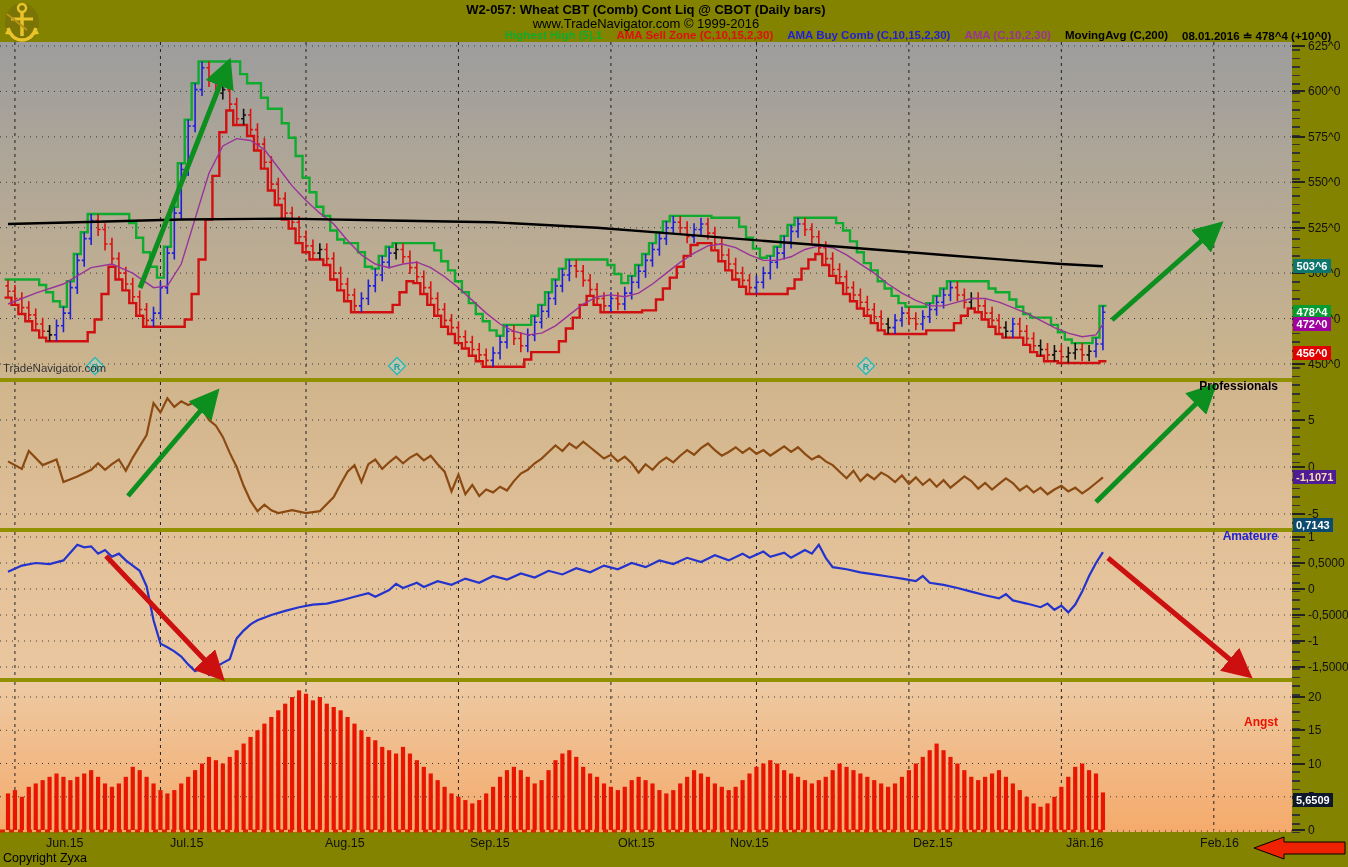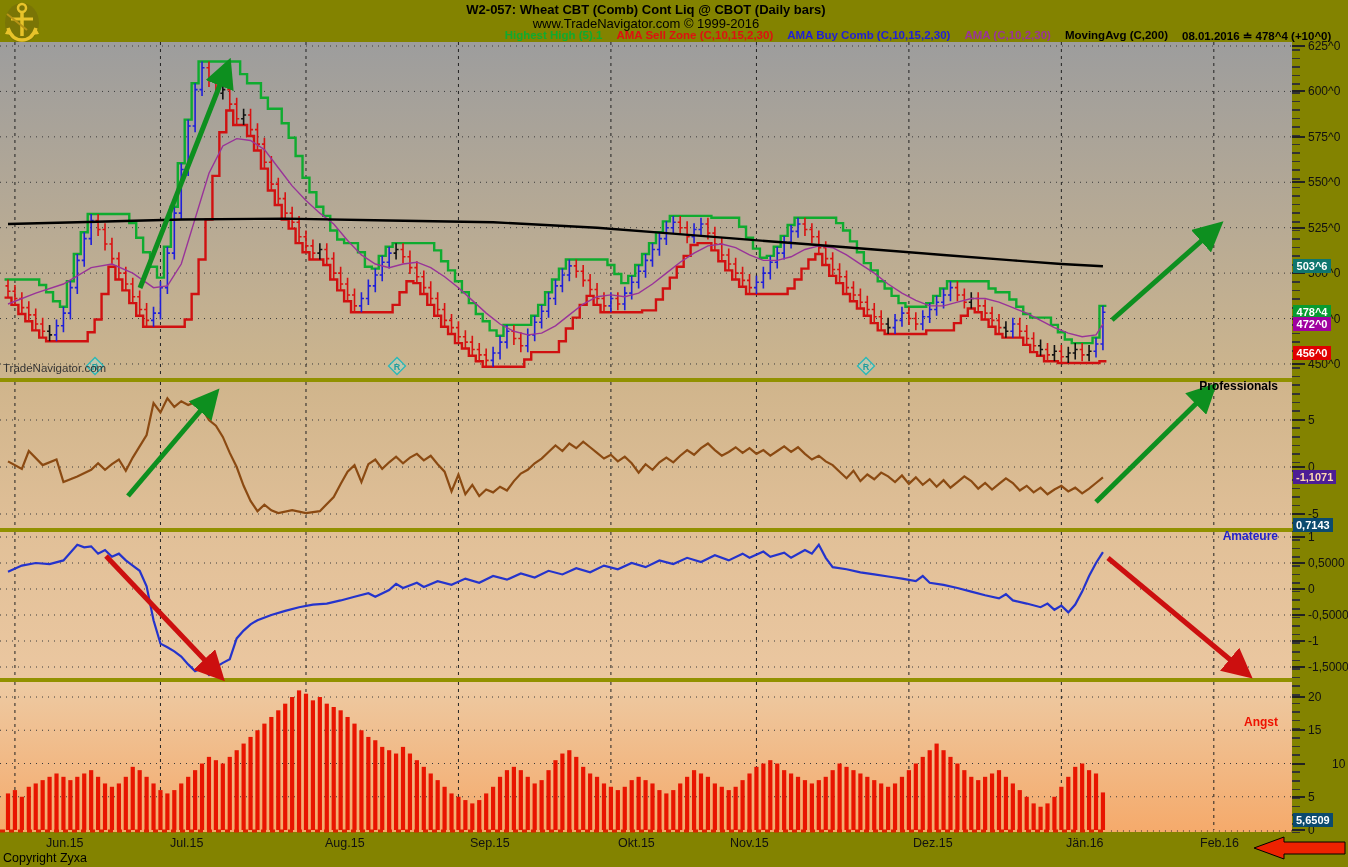--- a/index.html
+++ b/index.html
@@ -367,26 +367,26 @@
       <div class="ylab" style="top: 641px;">-1</div>
       <div class="majtick" style="top: 666px;"></div>
       <div class="ylab" style="top: 667px;">-1,5000</div>
       <div class="badge" style="top: 525px; background: #0c4a6e; color: rgb(255, 255, 255);">0,7143</div>
       <div class="plabel" style="left: 1100px; width: 178px; top: 529px; color: rgb(34, 34, 204);">Amateure</div>
       <div class="majtick" style="top: 696.02px;"></div>
       <div class="ylab" style="top: 697.02px;">20</div>
       <div class="majtick" style="top: 729.265px;"></div>
       <div class="ylab" style="top: 730.265px;">15</div>
       <div class="majtick" style="top: 762.51px;"></div>
-      <div class="ylab" style="top: 763.51px; margin-left: 24px;">10</div>
+      <div class="ylab" style="top: 763.51px;">10</div>
       <div class="majtick" style="top: 795.755px;"></div>
       <div class="ylab" style="top: 796.755px;">5</div>
       <div class="majtick" style="top: 829px;"></div>
       <div class="ylab" style="top: 830px;">0</div>
-      <div class="badge" style="top: 820px; background: #0c4a6e; color: rgb(255, 255, 255);">5,6509</div>
+      <div class="badge" style="top: 800px; background: #0f172a; color: rgb(255, 255, 255);">5,6509</div>
       <div class="plabel" style="left: 1100px; width: 178px; top: 679px; color: rgb(238, 17, 0); margin-top: 36px;">Angst</div>
     </div>
   <div id="xaxis-layer">
       <div class="xlab" style="left: 46px;">Jun.15</div>
       <div class="xlab" style="left: 170px;">Jul.15</div>
       <div class="xlab" style="left: 325px;">Aug.15</div>
       <div class="xlab" style="left: 470px;">Sep.15</div>
       <div class="xlab" style="left: 618px;">Okt.15</div>
       <div class="xlab" style="left: 730px;">Nov.15</div>
       <div class="xlab" style="left: 913px;">Dez.15</div>

